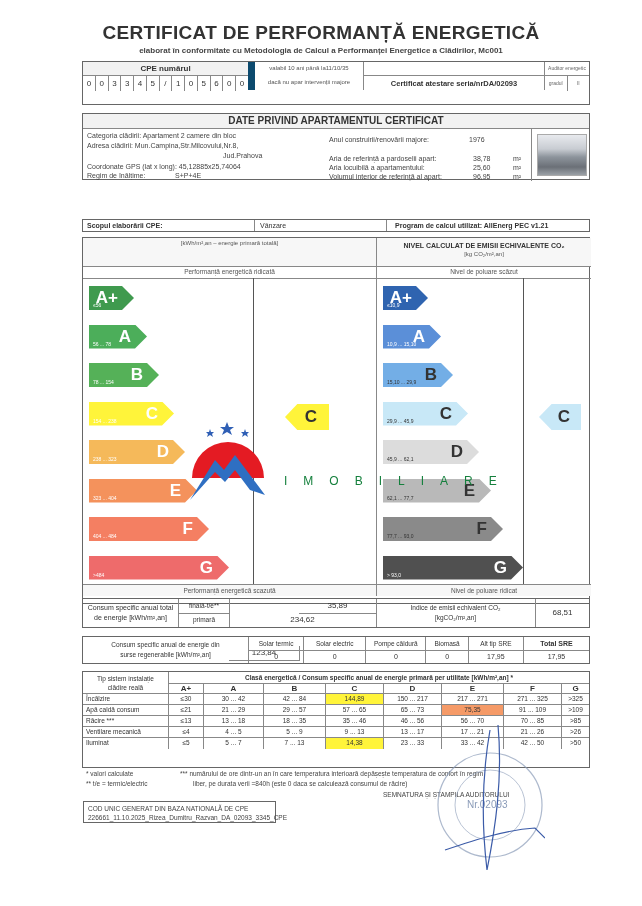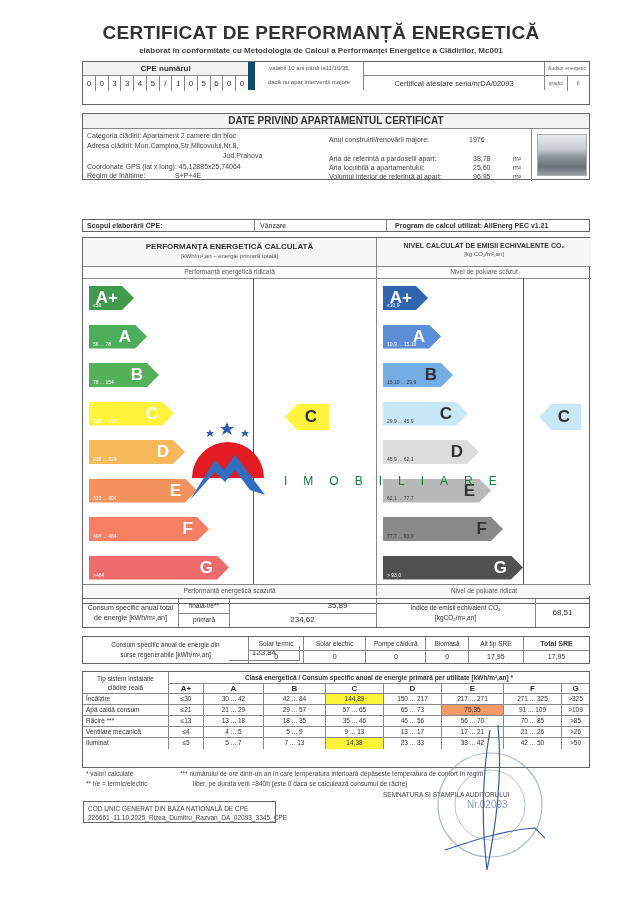--- a/index.html
+++ b/index.html
@@ -42,21 +42,21 @@
           <div style="flex: 1 1 0%; text-align: center; font-size: 8px; line-height: 15px; border-right: 1px solid rgb(136, 136, 136);">0</div>
           <div style="flex: 1 1 0%; text-align: center; font-size: 8px; line-height: 15px; border-right: none;">0</div>
         </div>
     </div>
     <div style="width:108px;border-right:1px solid #888;text-align:center;font-size:6px;color:#555;">
       <div style="height:13px;line-height:13px;">valabil 10 ani până la11/10/35</div>
       <div style="height:15px;line-height:15px;">dacă nu apar intervenții majore</div>
     </div>
     <div style="width:180px;border-right:1px solid #888;">
       <div style="height:13px;border-bottom:1px solid #888;"></div>
-      <div style="height:15px;line-height:15px;text-align:center;font-weight:normal;font-size:7.5px;">Certificat atestare seria/nrDA/02093</div>
+      <div style="height:15px;line-height:15px;text-align:center;font-weight:bold;font-size:7.5px;">Certificat atestare seria/nrDA/02093</div>
     </div>
     <div style="flex:1;">
       <div style="height:13px;line-height:13px;text-align:center;font-size:5px;color:#666;border-bottom:1px solid #888;">Auditor energetic</div>
       <div style="display:flex;height:15px;font-size:5px;color:#666;">
         <div style="width:50%;border-right:1px solid #888;text-align:center;line-height:15px;">gradul</div>
         <div style="width:50%;text-align:center;line-height:15px;">II</div>
       </div>
     </div>
   </div>
 </div>
@@ -93,21 +93,20 @@
 
 <div class="abs box" style="left:82px;top:219px;width:508px;height:13px;display:flex;font-size:7px;font-weight:bold;">
   <div style="width:167px;border-right:1px solid #888;padding-left:4px;line-height:11px;">Scopul elaborării CPE:</div>
   <div style="width:126px;border-right:1px solid #888;padding-left:5px;line-height:11px;font-weight:normal;">Vânzare</div>
   <div style="flex:1;padding-left:8px;line-height:11px;">Program de calcul utilizat: AllEnerg PEC v1.21</div>
 </div>
 
 <div class="abs box" style="left:82px;top:237px;width:508px;height:367px;">
 
   <div class="abs" style="left:0;top:0;width:293px;height:28px;border-right:1px solid #888;border-bottom:1px solid #888;background:#f7f7f7;text-align:center;">
-    <div style="font-weight:bold;font-size:8px;margin-top:4px;">PERFORMANȚA ENERGETICĂ CALCULATĂ</div>
     <div style="font-size:6px;color:#555;margin-top:2px;">[kWh/m²,an – energie primară totală]</div>
   </div>
   <div class="abs" style="left:0;top:28px;width:293px;height:12px;line-height:12px;text-align:center;font-size:6.5px;color:#555;border-right:1px solid #888;border-bottom:1px solid #888;">Performanță energetică ridicată</div>
 
   <div class="abs" style="left:294px;top:0;width:214px;height:28px;border-bottom:1px solid #888;background:#f7f7f7;text-align:center;">
     <div style="font-weight:bold;font-size:7px;margin-top:4px;">NIVEL CALCULAT DE EMISII ECHIVALENTE CO₂</div>
     <div style="font-size:6px;color:#555;margin-top:2px;">[kg CO₂/m²,an]</div>
   </div>
   <div class="abs" style="left:294px;top:28px;width:214px;height:12px;line-height:12px;text-align:center;font-size:6.5px;color:#555;border-bottom:1px solid #888;">Nivel de poluare scăzut</div>
 

